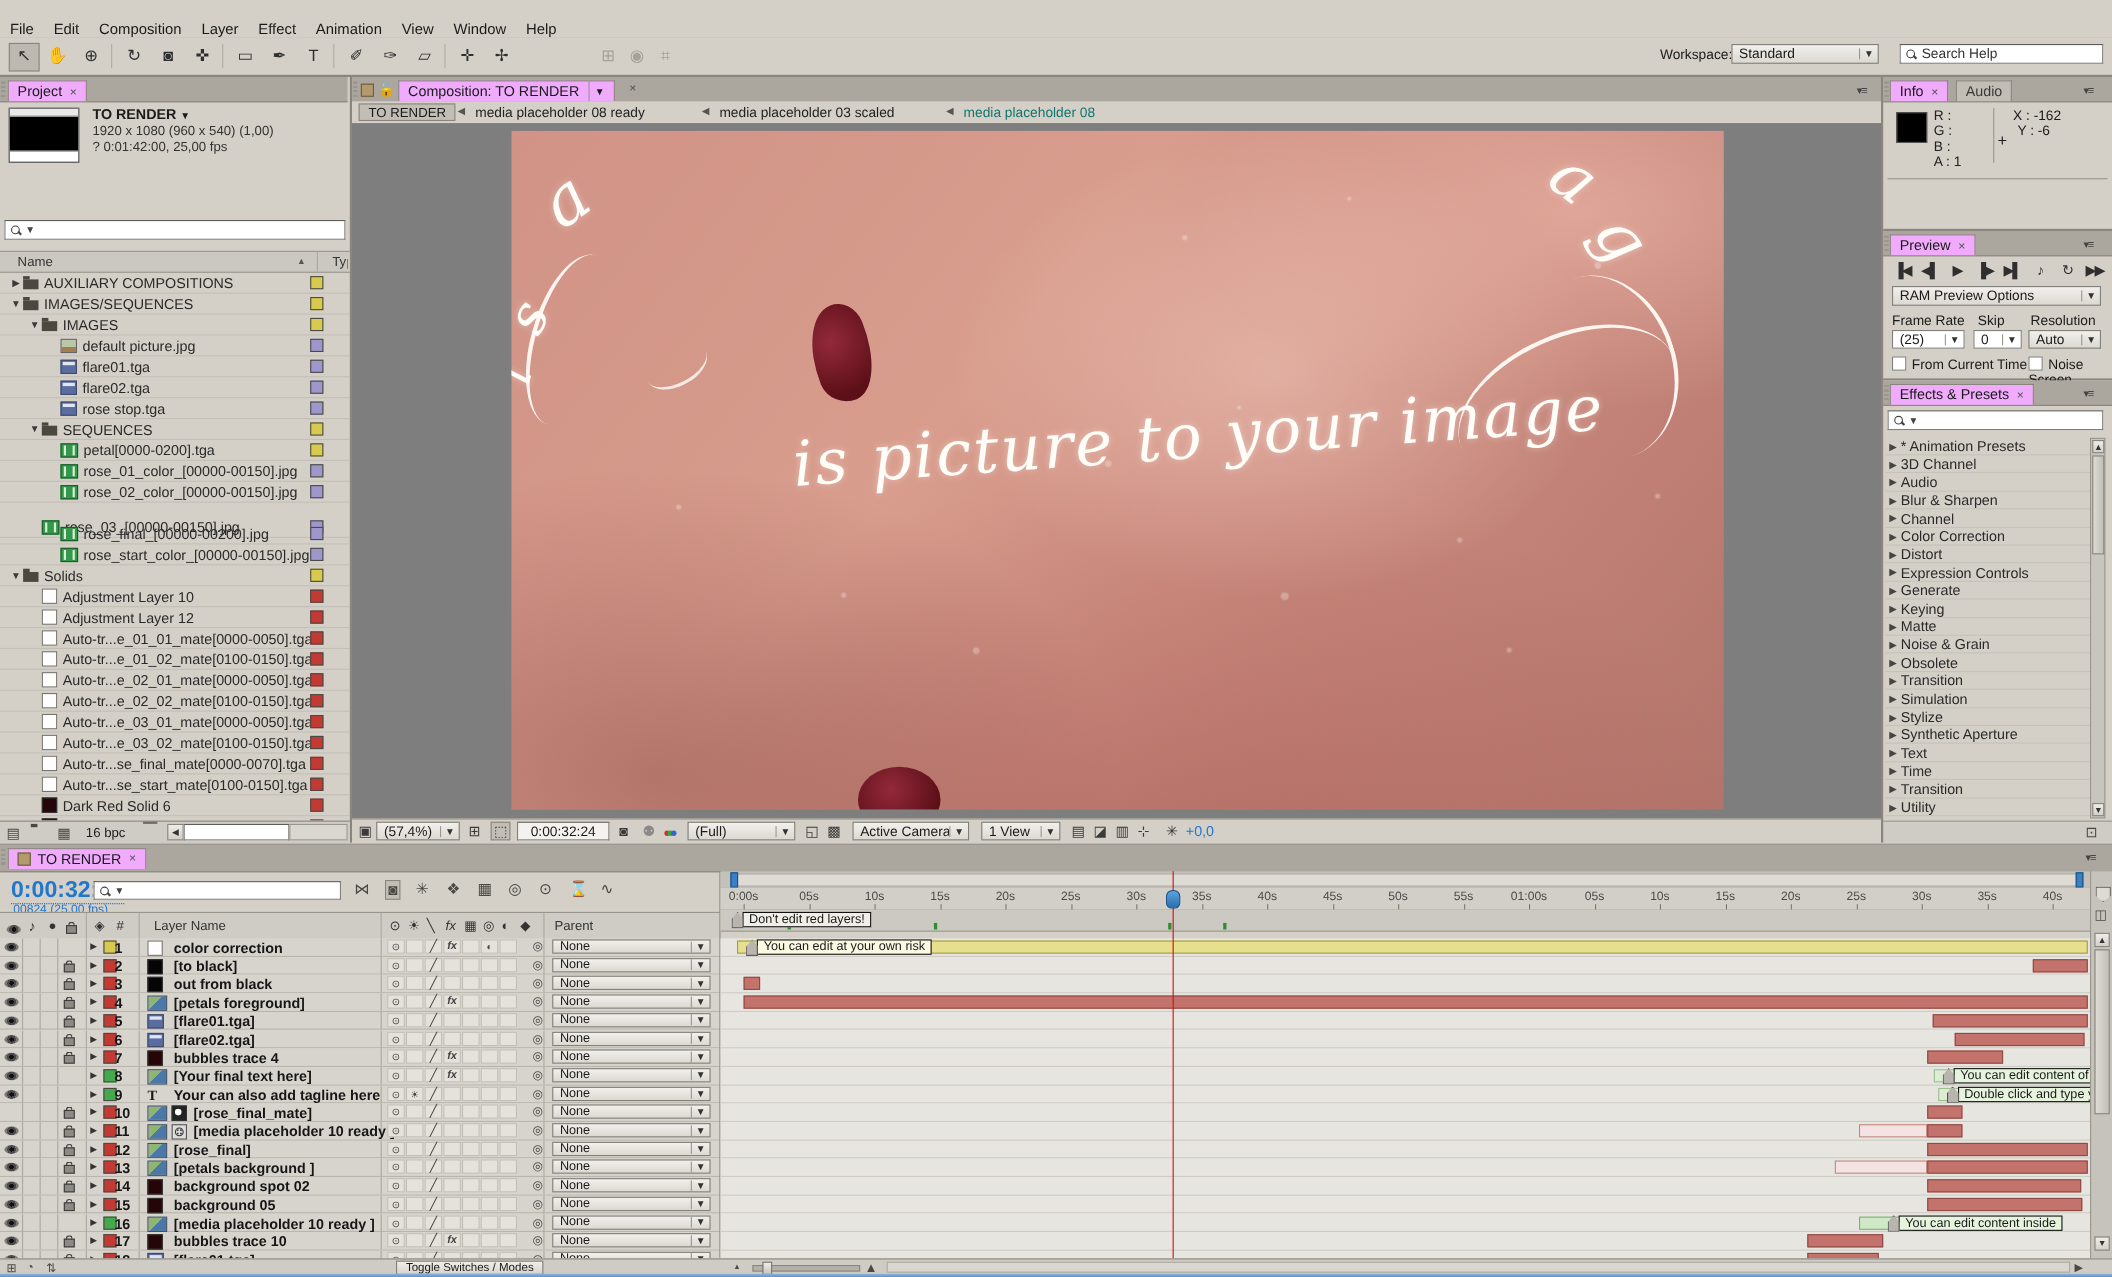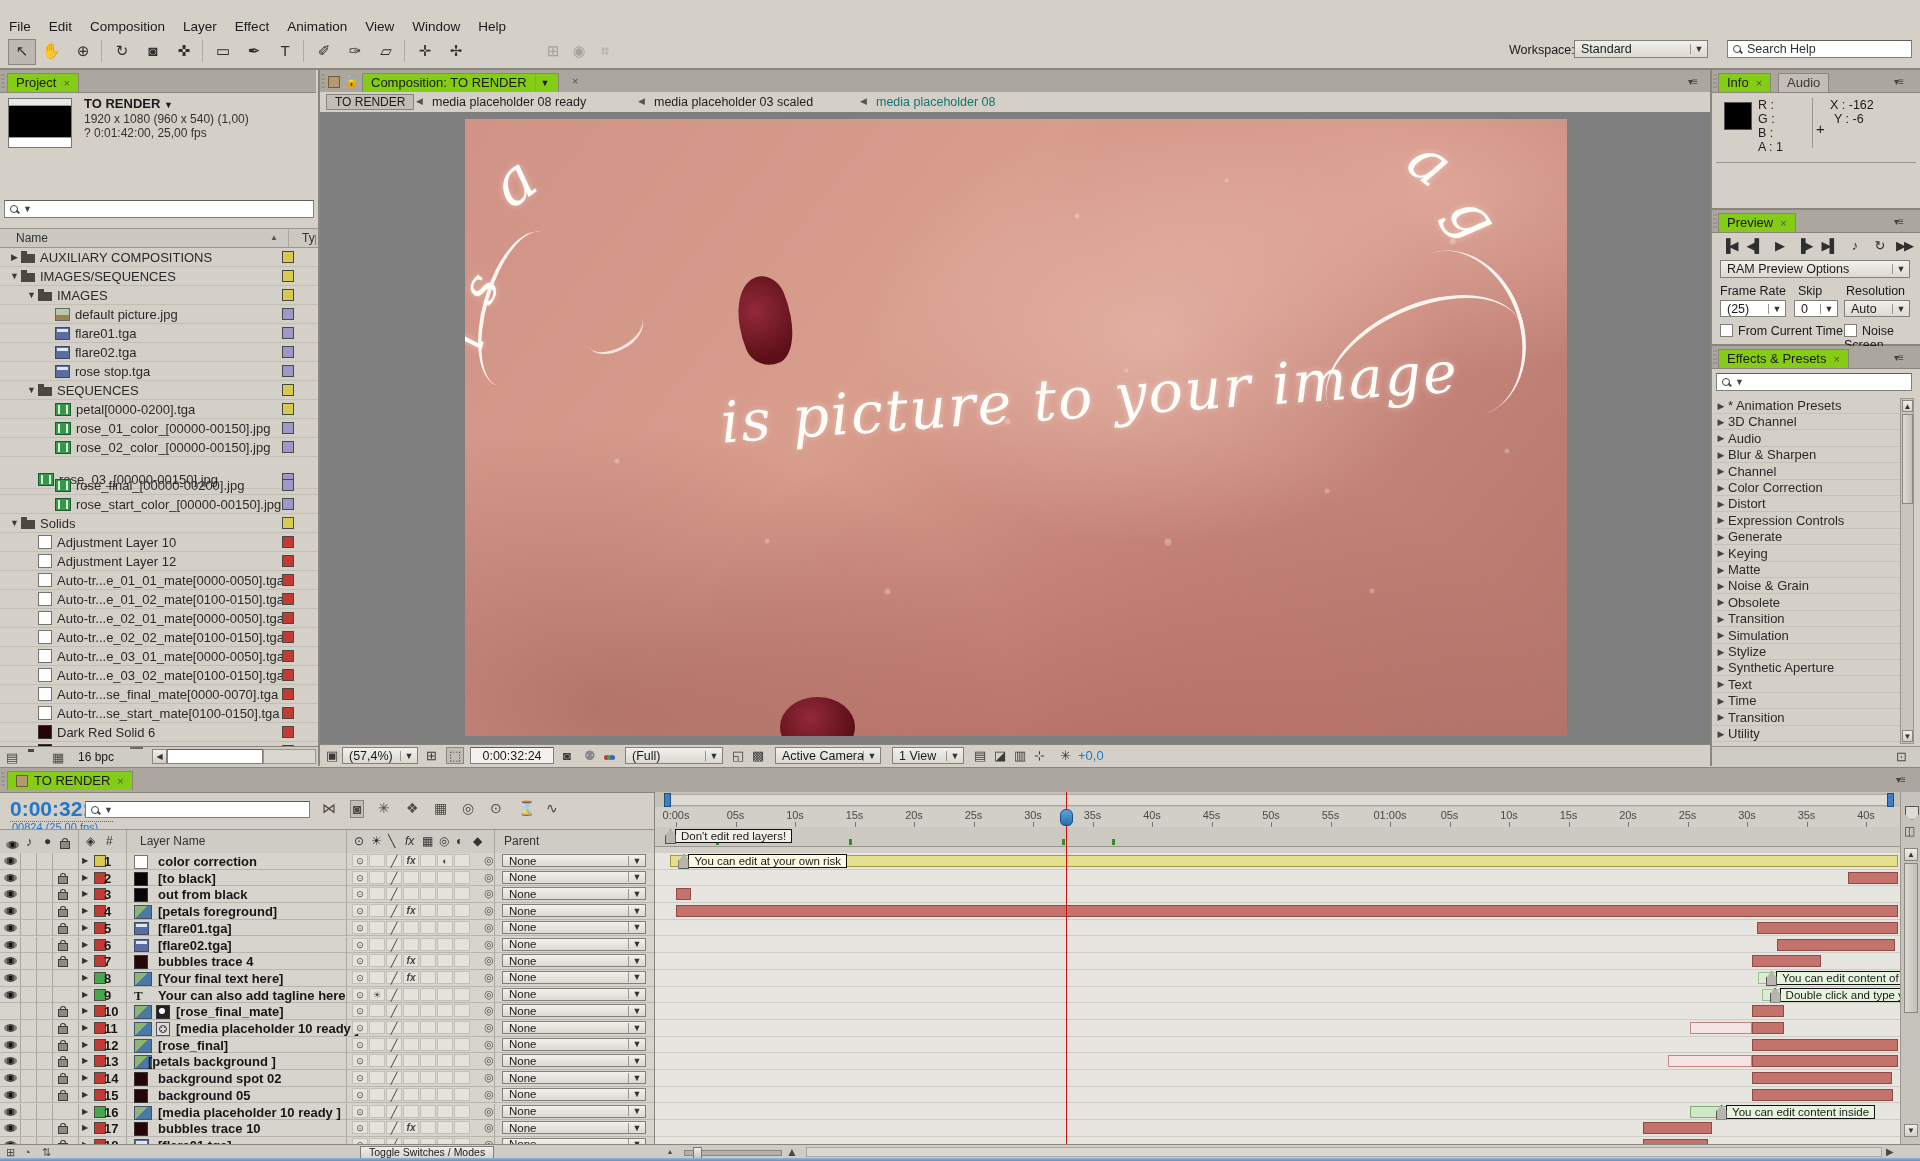--- a/index.html
+++ b/index.html
@@ -18,21 +18,21 @@
   #menubar{left:0;top:18px;width:1920px;height:16px;background:#d4d0c8;border-bottom:1px solid #b8b4ac;
            display:flex;align-items:center;}
   #menubar span{padding:0 9px;font-size:13.5px;}
   #toolbar{left:0;top:34px;width:1920px;height:34px;background:#d4d0c8;border-bottom:2px solid #8a867e;}
   .tool{position:absolute;top:5px;width:26px;height:24px;text-align:center;line-height:24px;font-size:15px;color:#2f2f2f;}
   .tool.active{background:#bdb9b1;border:1px solid #8a867e;line-height:22px;}
   .tool.dis{color:#a5a29a;}
   .tsep{position:absolute;top:6px;width:1px;height:22px;background:#b0aca4;}
   
   .panel-tabs{position:absolute;background:#aba79f;border-bottom:1px solid #8a867e;}
-  .ptab{position:absolute;top:3px;background:#84cc16;border:1px solid #8a867e;border-bottom:none;
+  .ptab{position:absolute;top:3px;background:#f0abfc;border:1px solid #8a867e;border-bottom:none;
         height:18px;line-height:18px;padding:0 8px;font-size:13px;white-space:nowrap;}
   .ptab .x{color:#555;margin-left:7px;font-size:11px;}
   .ptab.inactive{background:#c2beb6;color:#3a3a3a;}
   .pmenu{position:absolute;top:6px;font-size:10px;color:#444;letter-spacing:-1px;}
   .grip{position:absolute;top:4px;width:4px;height:16px;
         background:repeating-linear-gradient(#9a968e 0 2px,transparent 2px 4px);}
   .inset{background:#fff;border:1px solid #82807a;border-top-color:#5f5d57;box-sizing:border-box;}
   .dd{background:linear-gradient(#f2f0ec,#dcd9d2);border:1px solid #82807a;box-sizing:border-box;
       display:flex;align-items:center;font-size:12.5px;}
   .dd .txt{flex:1;padding:0 6px;white-space:nowrap;overflow:hidden;}
@@ -1076,21 +1076,21 @@
           <span class="cline" style="left: 78px; height: 16px;"></span>
           <span class="cline" style="left: 126px; height: 16px;"></span>
           <span class="cline" style="left: 346px; height: 16px;"></span>
           <span class="cline" style="left: 494px; height: 16px;"></span>
           <span class="tcell i-eye" style="left: 4px; top: 4px;"></span>
           <span class="tcell i-lock" style="left: 58px; top: 6px;"></span>
           <span class="tcell" style="left: 82px; top: 3px; font-size: 8px; color: rgb(51, 51, 51);">▶</span>
           <span class="tcell chip red" style="left: 94px;"></span>
           <span class="lnum">13</span>
           <span class="tcell i-comp" style="left: 134px;"></span>
-          <span class="lname" style="left: 148px;">[petals background ]</span>
+          <span class="lname" style="left: 158px;">[petals background ]</span>
           <span class="sw" style="left: 352px;">⊙</span>
           <span class="sw" style="left: 369px;"></span>
           <span class="sw" style="left: 386px; font-size: 11px;">╱</span>
           <span class="sw" style="left: 403px;"></span>
           <span class="sw" style="left: 420px;"></span>
           <span class="sw" style="left: 437px;"></span>
           <span class="sw" style="left: 454px;"></span>
           <span class="tcell" style="left: 484px; top: 1px; font-size: 11px; color: rgb(68, 68, 68);">◎</span>
           <span class="pdd">
             <span class="dd" style="height: 13px; font-size: 11.5px;">

